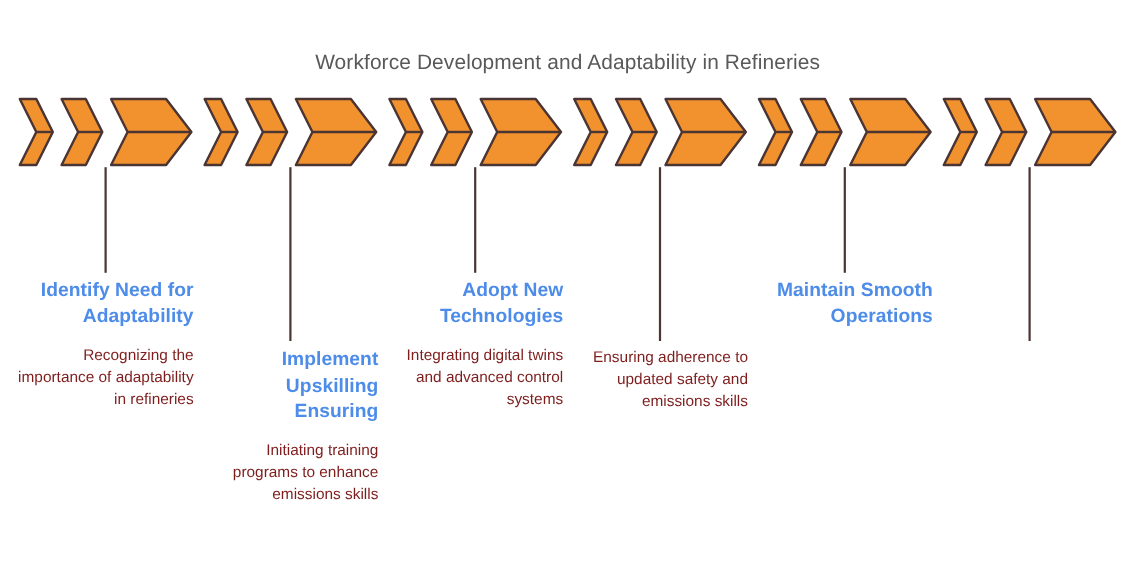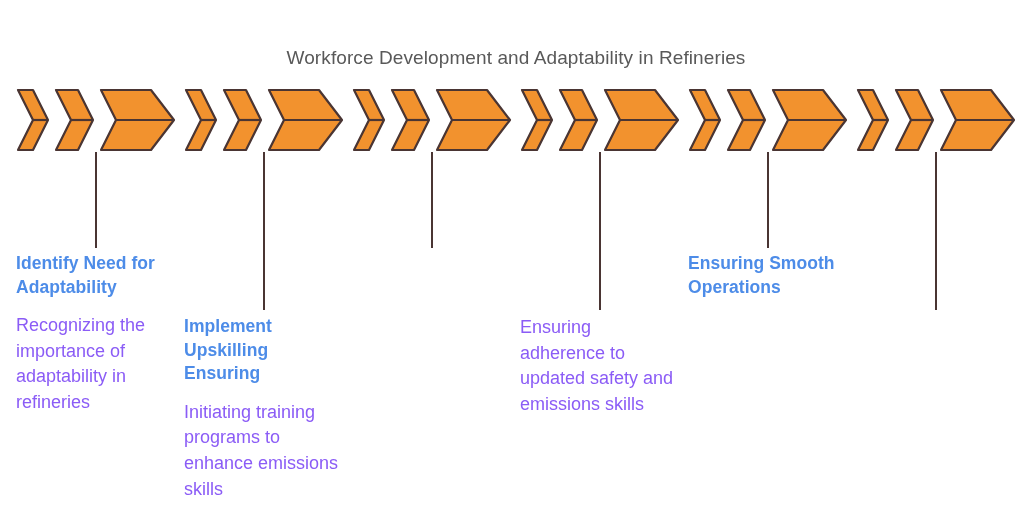--- a/index.html
+++ b/index.html
@@ -66,39 +66,39 @@
     background: #4A3533;
   }
   .connector.short { height: 96px; }
   .connector.long  { height: 158px; }
 
   
   .textblock {
     position: absolute;
     left: 0;
     width: 172px;
-    text-align: left;
+    text-align: right;
     box-sizing: border-box;
     padding: 0 6px;
   }
   .textblock.high { top: 252px; }
   .textblock.low  { top: 315px; }
 
   .step-heading {
     font-size: 17.5px;
     font-weight: bold;
     color: #4d8ce8;
     line-height: 1.35;
     margin: 0 0 14px 0;
     letter-spacing: 0.05px;
   }
   .step-desc {
-    font-size: 18px;
+    font-size: 14px;
     font-weight: 400;
-    color: #8b5cf6;
+    color: #7f1d1d;
     line-height: 1.42;
     margin: 0;
   }
 </style>
 </head>
 <body>
 
 <div class="diagram">
 
   <div class="title">Workforce Development and Adaptability in Refineries</div>
@@ -156,20 +156,24 @@
           <path d="M85,2 L135,2 L158,32 L135,62 L85,62 L100,32 Z"></path>
         </g>
         <g stroke="#4A3533" stroke-width="2.2" stroke-linecap="butt">
           <line x1="17" y1="32" x2="32" y2="32"></line>
           <line x1="55" y1="32" x2="77" y2="32"></line>
           <line x1="100" y1="32" x2="158" y2="32"></line>
         </g>
       </svg>
     </div>
     <div class="connector short"></div>
+    <div class="textblock high">
+      <p class="step-heading">Adopt New Technologies</p>
+      <p class="step-desc">Integrating digital twins and advanced control systems</p>
+    </div>
   </div>
 
   <div class="col" id="col-3" style="left: 514px;">
     <div class="chev-group">
       <svg viewBox="0 0 160 64" xmlns="http://www.w3.org/2000/svg">
         <g stroke="#4A3533" stroke-width="2.2" stroke-linejoin="round" fill="#F2922E">
           <path d="M2,2 L17,2 L32,32 L17,62 L2,62 L17,32 Z"></path>
           <path d="M40,2 L62,2 L77,32 L62,62 L40,62 L55,32 Z"></path>
           <path d="M85,2 L135,2 L158,32 L135,62 L85,62 L100,32 Z"></path>
         </g>
@@ -196,21 +200,21 @@
         </g>
         <g stroke="#4A3533" stroke-width="2.2" stroke-linecap="butt">
           <line x1="17" y1="32" x2="32" y2="32"></line>
           <line x1="55" y1="32" x2="77" y2="32"></line>
           <line x1="100" y1="32" x2="158" y2="32"></line>
         </g>
       </svg>
     </div>
     <div class="connector short"></div>
     <div class="textblock high">
-      <p class="step-heading">Ensuring Smooth Operations</p>
+      <p class="step-heading">Maintain Smooth Operations</p>
     </div>
   </div>
 
   <div class="col" id="col-5" style="left: 850px;">
     <div class="chev-group">
       <svg viewBox="0 0 160 64" xmlns="http://www.w3.org/2000/svg">
         <g stroke="#4A3533" stroke-width="2.2" stroke-linejoin="round" fill="#F2922E">
           <path d="M2,2 L17,2 L32,32 L17,62 L2,62 L17,32 Z"></path>
           <path d="M40,2 L62,2 L77,32 L62,62 L40,62 L55,32 Z"></path>
           <path d="M85,2 L135,2 L158,32 L135,62 L85,62 L100,32 Z"></path>

